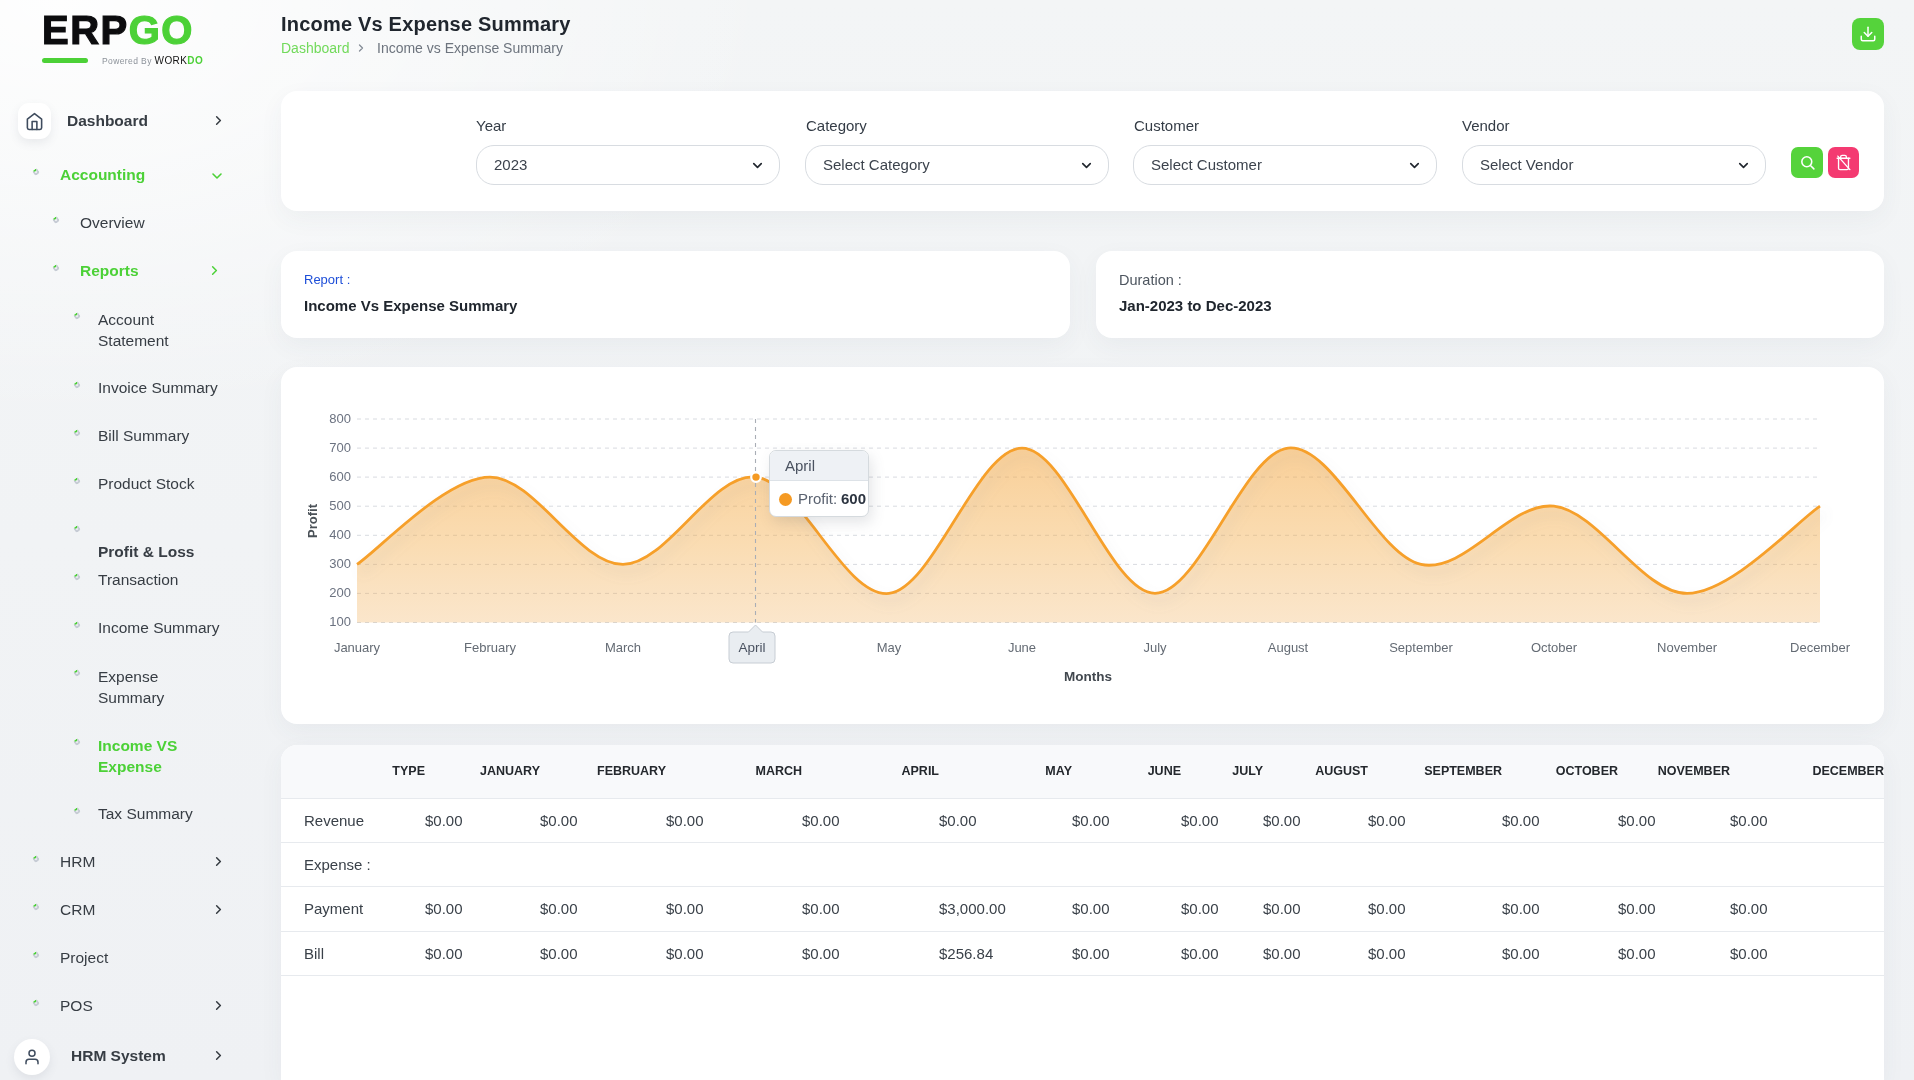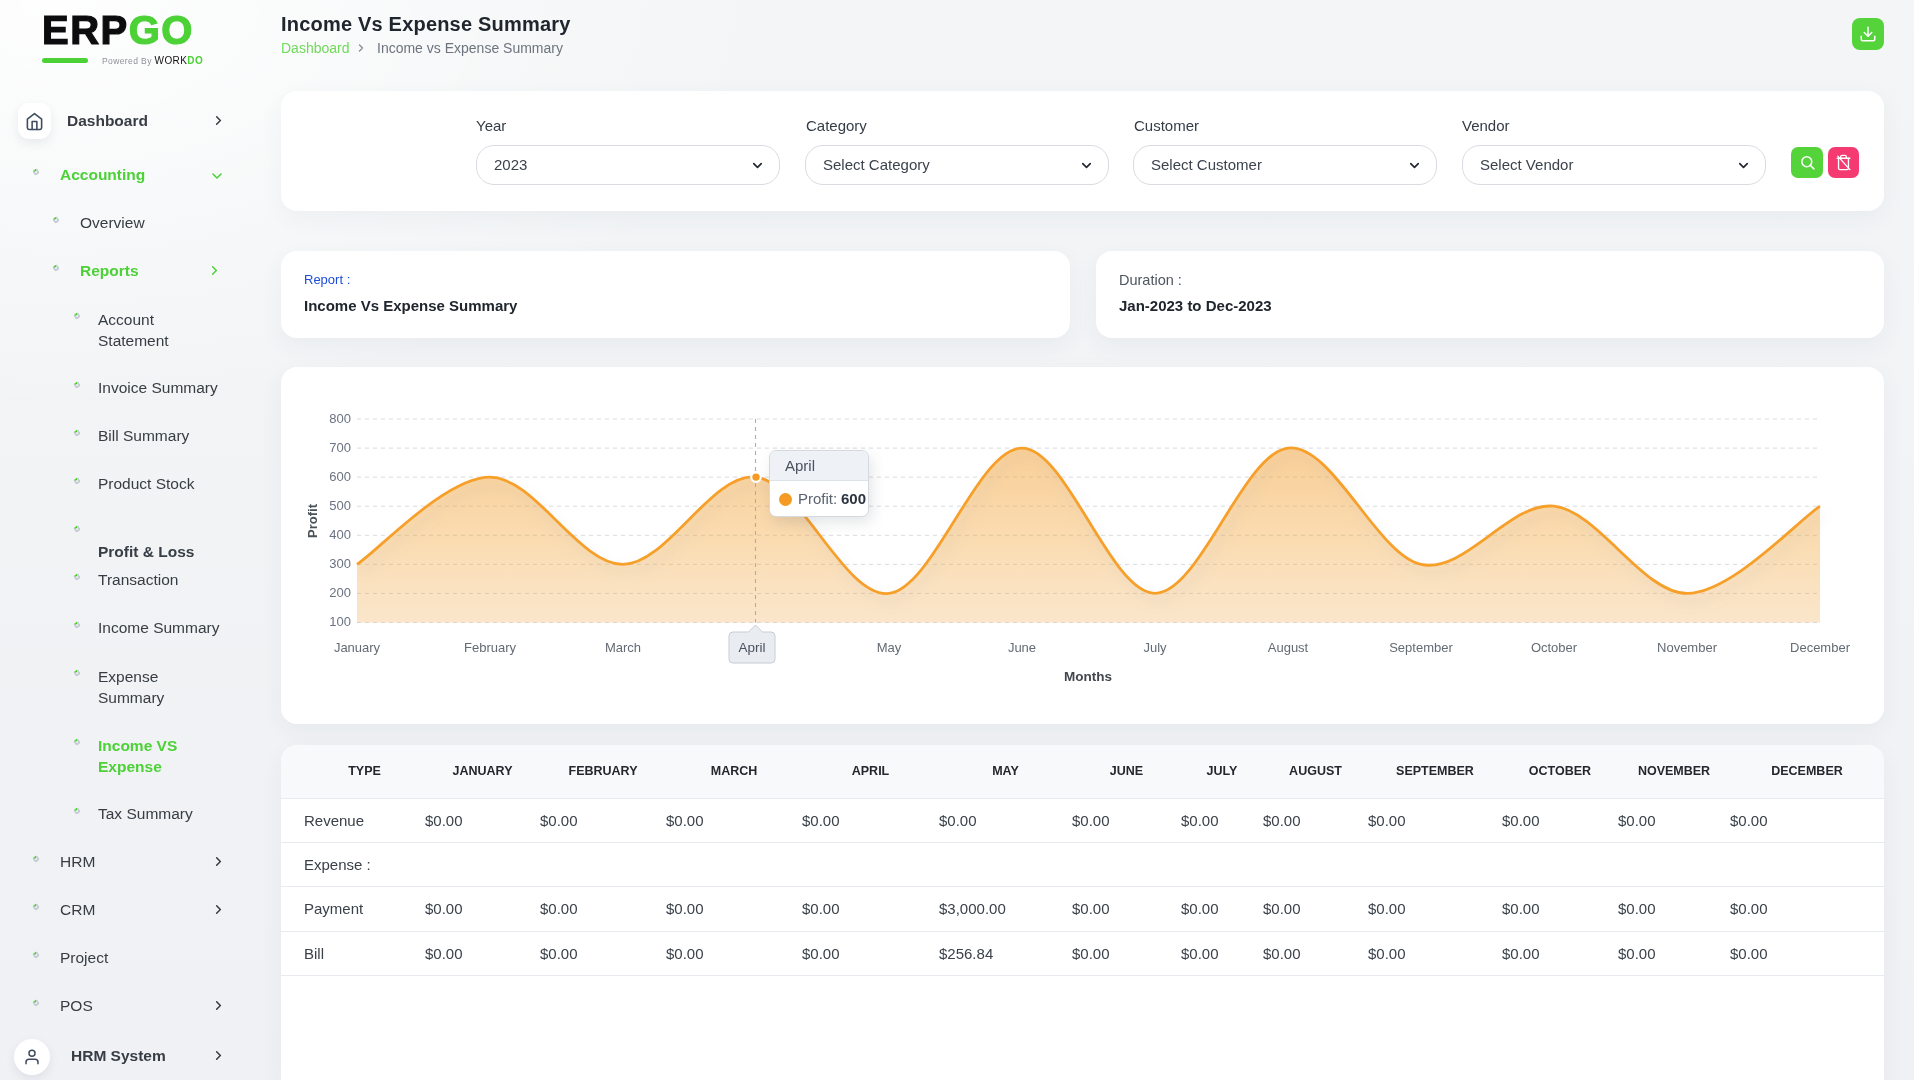--- a/index.html
+++ b/index.html
@@ -20,21 +20,21 @@
 .chev { position:absolute; }
 
 
 .sel { position:absolute; height:40px; width:304px; background:#fff; border:1px solid #d8dce1;
   border-radius:18px; font-size:15px; color:#3c434d; line-height:38px; padding-left:17px; }
 .sel svg { position:absolute; right:14px; top:12px; }
 .flabel { position:absolute; font-size:15px; color:#343c46; }
 
 
 table { border-collapse:collapse; table-layout:fixed; width:1603px; font-size:15px; color:#3a4149; }
-th { font-size:12.5px; font-weight:bold; color:#24282d; text-align:center; background:#f8f9fb; height:53px; padding:0; }
+th { font-size:12.5px; font-weight:bold; color:#24282d; text-align:right; background:#f8f9fb; height:53px; padding:0; }
 td { height:44.4px; padding:0; border-top:1px solid #e7eaee; font-weight:normal; }
 th div, td div { padding-left:0; }
 </style>
 </head>
 <body>
 
 <div class="abs" style="left:0;top:0;width:255px;height:1080px;">
 
   <div class="abs" style="left:42px;top:12px;font-weight:bold;font-size:40px;letter-spacing:1.5px;color:#0c0c0e;line-height:37px;-webkit-text-stroke:1.2px #0c0c0e;">ERP<span style="color:#4cd137;-webkit-text-stroke:1.2px #4cd137;">GO</span></div>
   <div class="abs" style="left:42px;top:58px;width:46px;height:5px;border-radius:3px;background:#4cd137;"></div>

